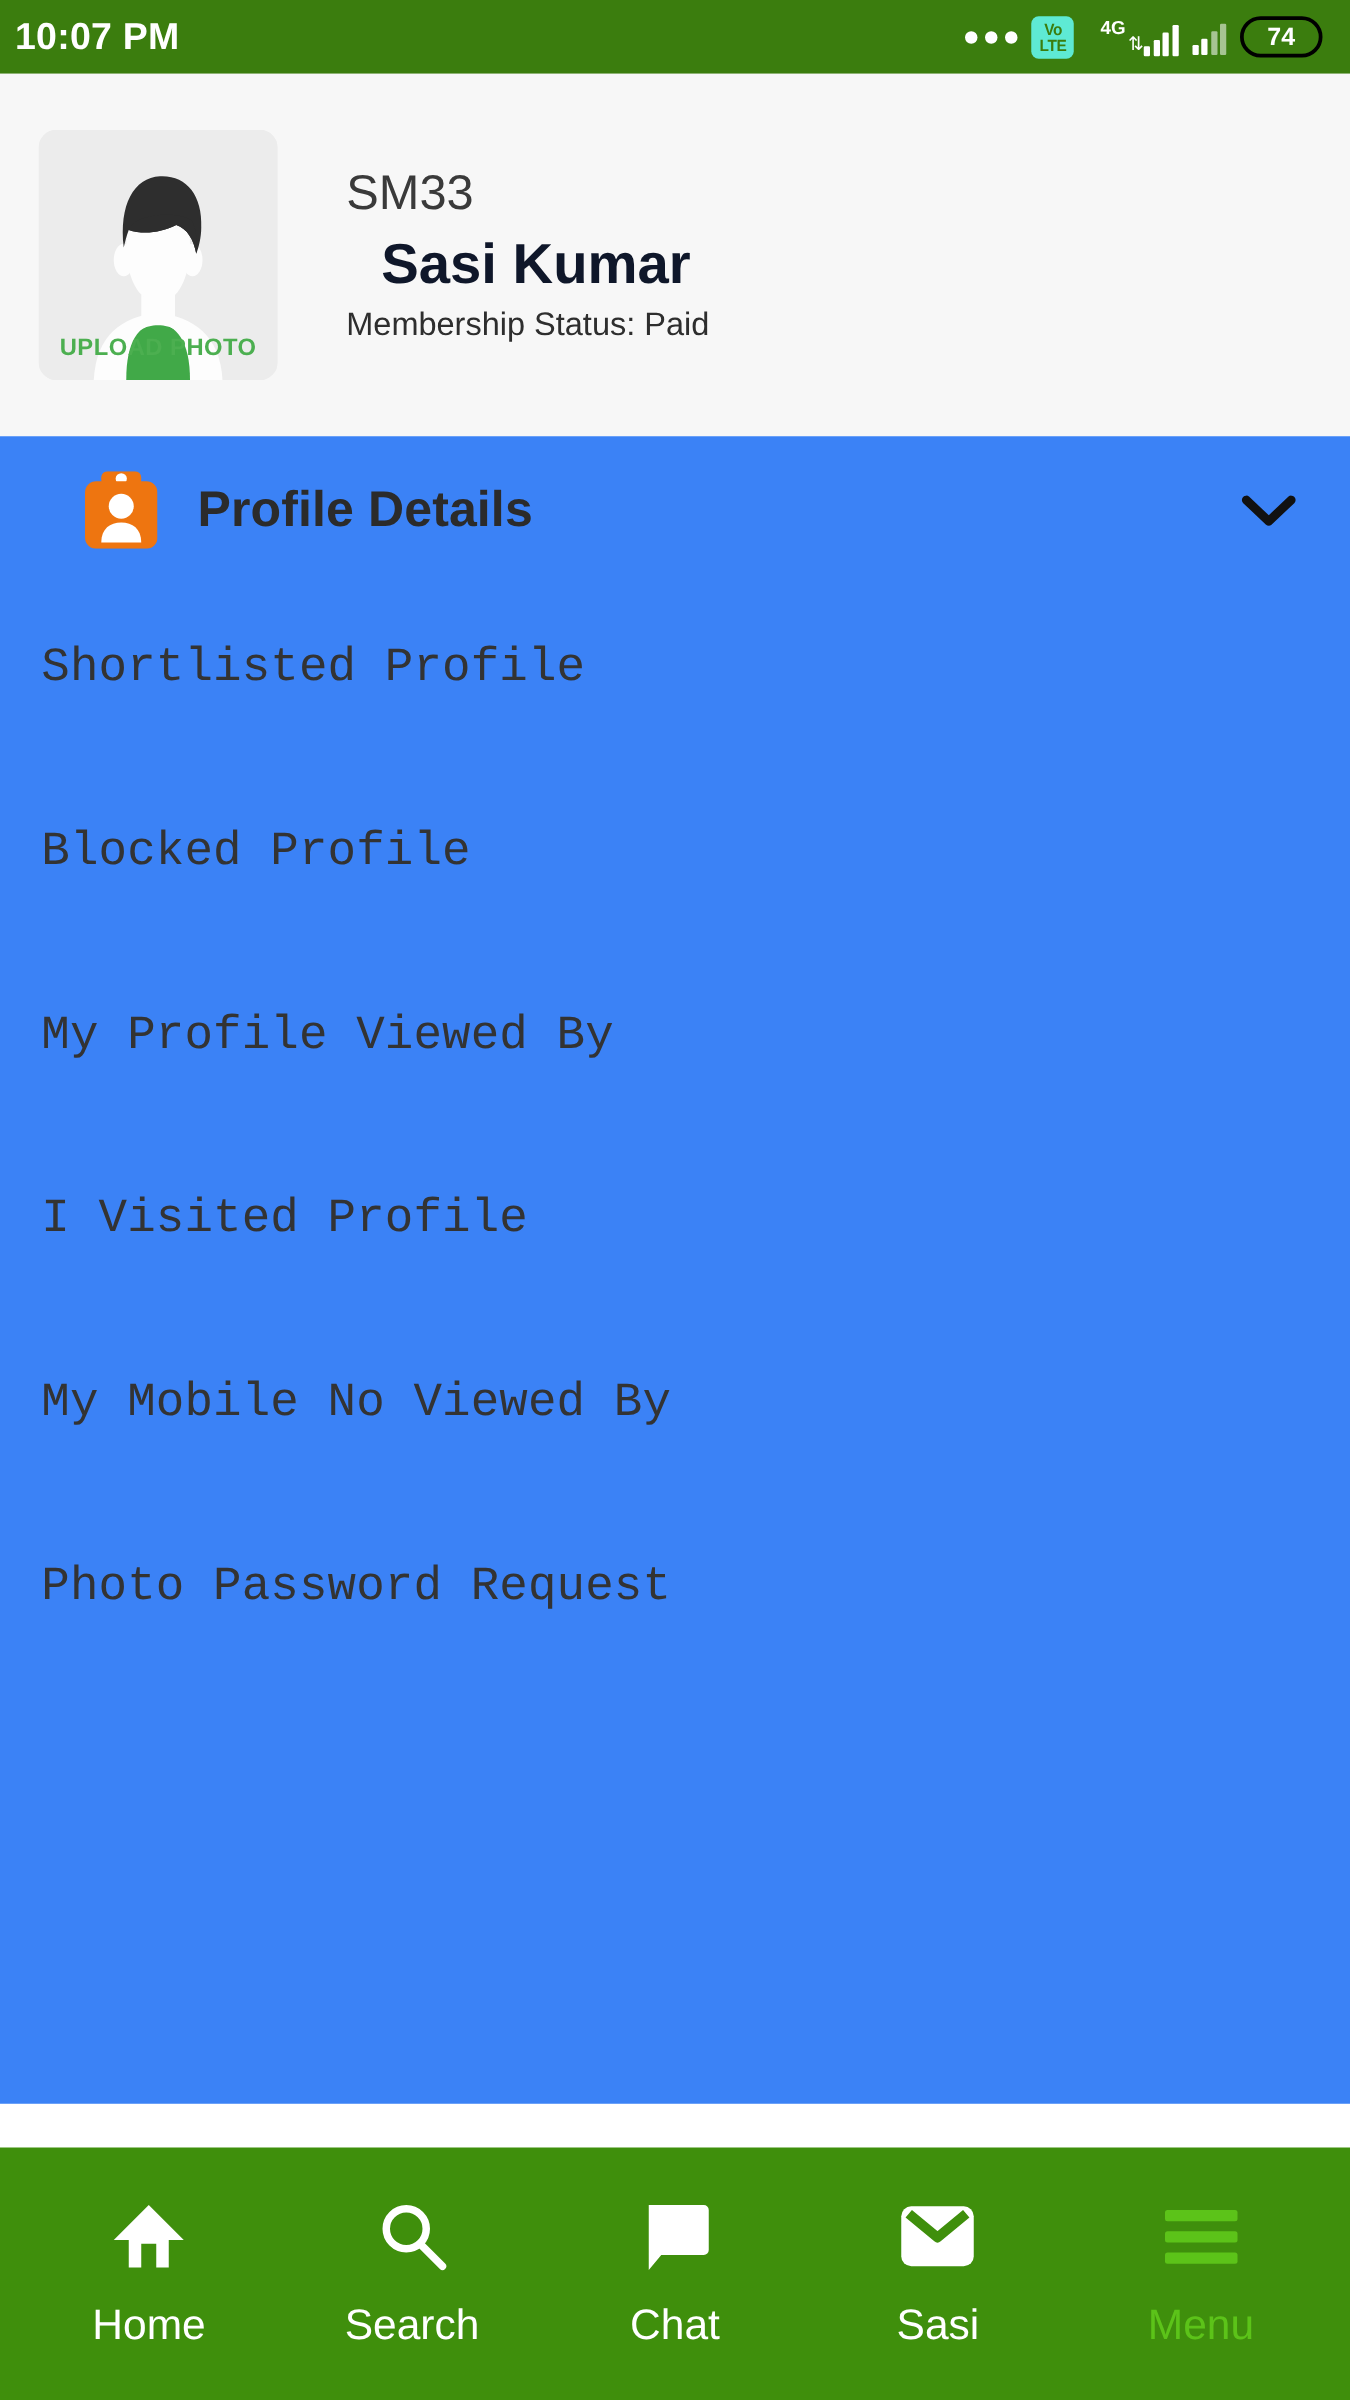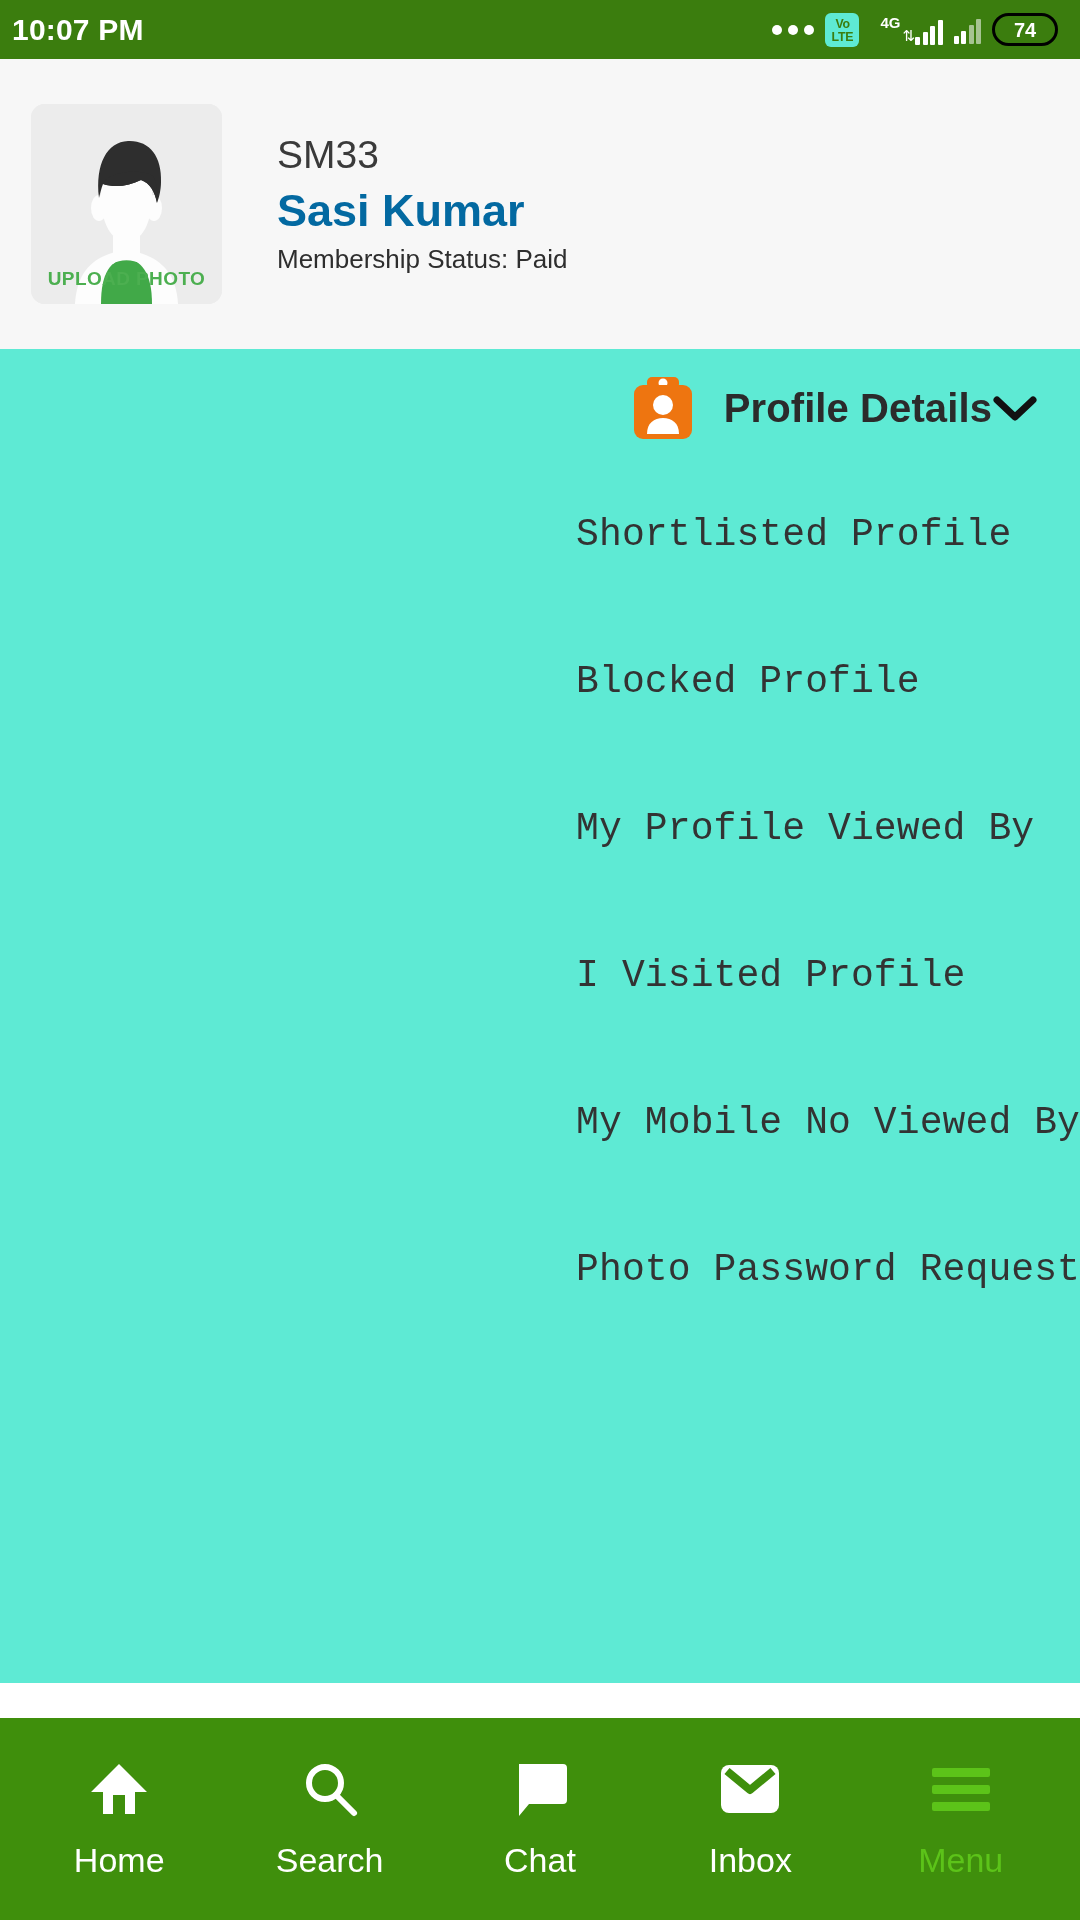--- a/index.html
+++ b/index.html
@@ -54,25 +54,25 @@
     position:relative; width:191px; height:200px;
     background:#ECECEC; border-radius:14px; overflow:hidden; flex:0 0 auto;
   }
   .av-person { position:absolute; left:0; top:0; width:100%; height:100%; }
   .upload-photo {
     position:absolute; bottom:14px; left:0; width:100%; text-align:center;
     font-size:19px; font-weight:bold; color:#4CAF50; letter-spacing:.4px;
   }
   .profile-text { padding-left:55px; display:flex; flex-direction:column; gap:8px; }
   .p-id { font-size:39px; color:#3A3A3A; line-height:1.12; }
-  .p-name { font-size:45px; font-weight:bold; color:#0369a1; line-height:1.15; }
+  .p-name { font-size:45px; font-weight:bold; color:#0f172a; line-height:1.15;margin-left:28px; }
   .p-status { font-size:26px; color:#2E2E2E; line-height:1.15; }
 
   
-  .content { flex:1 1 auto; background:#5eead4; display:flex; flex-direction:column;align-items:flex-end; }
+  .content { flex:1 1 auto; background:#3b82f6; display:flex; flex-direction:column; }
   .section-head {
     display:flex; align-items:center; padding:28px 42px 22px 68px;
     flex:0 0 auto;
   }
   .badge-icon { width:58px; height:62px; flex:0 0 auto; }
   .section-title {
     font-size:40px; font-weight:bold; color:#2B2B2B;
     margin-left:32px; flex:1 1 auto; letter-spacing:.1px;
   }
   .chevron { width:46px; height:30px; flex:0 0 auto; }
@@ -235,21 +235,21 @@
       <span class="nav-label">Chat</span>
     </div>
 
     <div class="nav-item">
       <span class="nav-ico">
         <svg width="62" height="52" viewBox="0 0 62 52">
           <rect x="2" y="2" width="58" height="48" rx="8" fill="#FFFFFF"></rect>
           <path d="M8 8 L31 27 L54 8" stroke="#3F8F0C" stroke-width="8" fill="none" stroke-linejoin="round"></path>
         </svg>
       </span>
-      <span class="nav-label">Inbox</span>
+      <span class="nav-label">Sasi</span>
     </div>
 
     <div class="nav-item active">
       <span class="nav-ico">
         <svg width="62" height="48" viewBox="0 0 62 48">
           <rect x="2" y="3" width="58" height="9" rx="2" fill="#5CC319"></rect>
           <rect x="2" y="20" width="58" height="9" rx="2" fill="#5CC319"></rect>
           <rect x="2" y="37" width="58" height="9" rx="2" fill="#5CC319"></rect>
         </svg>
       </span>

